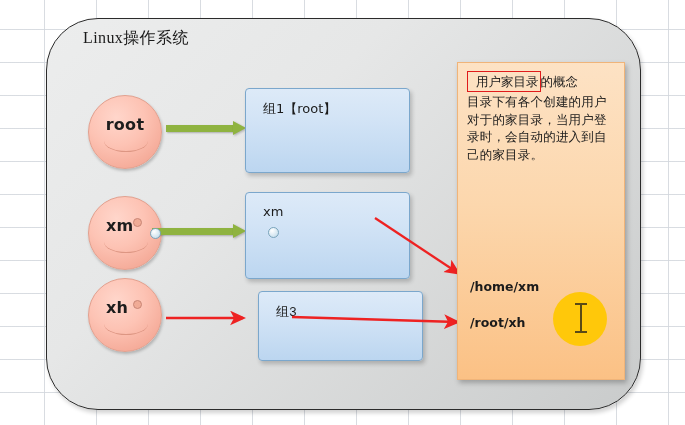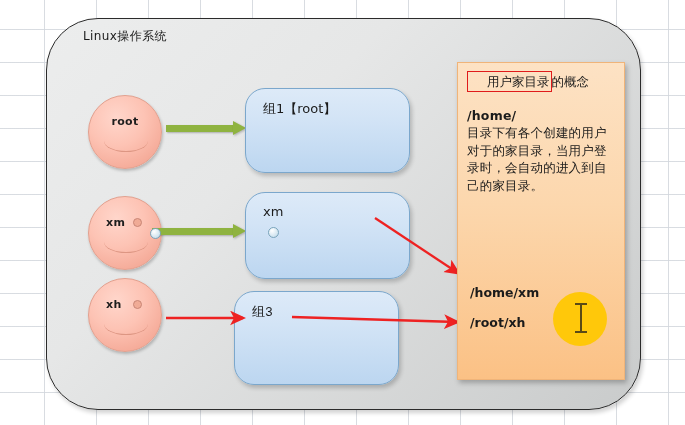--- a/index.html
+++ b/index.html
@@ -26,38 +26,39 @@
     position:absolute;
     left:46px;top:18px;width:595px;height:392px;
     border:1.6px solid #2b2b2b;
     border-radius:52px;
     background:linear-gradient(135deg,#eceded 0%,#e6e7e7 35%,#c9cbcb 100%);
     box-shadow:2px 3px 4px rgba(0,0,0,.18);
     box-sizing:border-box;
   }
   #os-title{
     position:absolute;left:83px;top:28px;
-    font-size:12px;color:#1a1a1a;
+    font-size:16px;color:#1a1a1a;
     letter-spacing:.4px;
     white-space:nowrap;
+    font-family:Liberation Serif, serif;
   }
 
   
   .user-face{
     position:absolute;
     width:74px;height:74px;border-radius:50%;
     background:radial-gradient(circle at 38% 30%, #ffd6cb 0%, #fdc3b4 42%, #f5ab99 78%, #e89b89 100%);
     border:1px solid #e2a08e;
     box-shadow:1px 2px 3px rgba(0,0,0,.22);
     box-sizing:border-box;
   }
   .user-face .uname{
     position:absolute;left:0;right:0;top:19px;
     text-align:center;
-    font-size:11px;font-weight:bold;color:#1d1d1d;
+    font-size:16px;font-weight:bold;color:#1d1d1d;
     letter-spacing:.3px;
   }
   .user-face .uname.offset{ text-align:left; left:17px; }
   .user-face .eye-dot{
     position:absolute;width:9px;height:9px;border-radius:50%;
     background:#f0ab96;border:1px solid #c98676;
     top:21px;left:44px;
     box-sizing:border-box;
   }
   .user-face .smile{
@@ -76,32 +77,32 @@
 
   #face-root{left:88px;top:95px;}
   #face-xm  {left:88px;top:196px;}
   #face-xh  {left:88px;top:278px;}
 
   
   .group-box{
     position:absolute;
     width:165px;
     border:1.3px solid #7ba7cc;
-    border-radius:20px;
+    border-radius:4px;
     background:linear-gradient(to bottom,#ddeaf8 0%,#d3e4f6 35%,#bcd6f0 100%);
     box-shadow:2px 3px 4px rgba(0,0,0,.2);
     box-sizing:border-box;
   }
   .group-box .glabel{
     position:absolute;left:17px;top:11px;
     font-size:13px;color:#1b1b1b;white-space:nowrap;
   }
   #group-1{left:245px;top:88px;height:85px;}
   #group-2{left:245px;top:192px;height:87px;}
-  #group-3{left:234px;top:291px;height:94px;font-family:Liberation Mono, monospace;}
+  #group-3{left:258px;top:291px;height:70px;font-family:Liberation Mono, monospace;}
 
   
   .green-arrow{position:absolute;height:14px;}
   .green-arrow .shaft{
     position:absolute;left:0;top:4px;height:7px;
     background:#8fb340;
     box-shadow:1px 1px 2px rgba(0,0,0,.25);
   }
   .green-arrow .head{
     position:absolute;top:0;width:0;height:0;
@@ -129,40 +130,40 @@
     box-shadow:2px 3px 5px rgba(0,0,0,.25);
     box-sizing:border-box;
     padding:8px 9px 0 9px;
   }
   #panel-title{
     font-size:12.5px;color:#1b1b1b;white-space:nowrap;
     line-height:17px;
   }
   #panel-title .boxed{
     border:1.4px solid #e01b1b;
-    padding:1px 1px 1px 19px;
+    padding:1px 1px 1px 8px;
     display:inline-block;
   }
   #panel-home{
     margin-top:16px;
     font-size:12.5px;font-weight:bold;color:#1b1b1b;
     letter-spacing:.2px;
   }
   #panel-body{
     margin-top:1px;
     font-size:12.5px;color:#1b1b1b;
     line-height:17.5px;
     letter-spacing:.2px;
   }
   .panel-path{
     position:absolute;left:12px;
     font-size:12.5px;font-weight:bold;color:#1b1b1b;
     white-space:nowrap;
   }
-  #path-xm{top:222px;}
+  #path-xm{top:216px;}
   #path-xh{top:252px;}
 
   
   #cursor-highlight{
     position:absolute;left:553px;top:292px;
     width:54px;height:54px;border-radius:50%;
     background:#ffc80a;
   }
   #ibeam{
     position:absolute;left:575px;top:303px;
@@ -229,21 +230,20 @@
 
   <line x1="166" y1="318" x2="243" y2="318" stroke="#ee2222" stroke-width="2.3" marker-end="url(#rhead)"></line>
 
   <line x1="292" y1="317" x2="457" y2="322" stroke="#ee2222" stroke-width="2.3" marker-end="url(#rhead)"></line>
 </svg>
 
 <div id="concept-panel">
   <div id="panel-title">
     <span class="boxed">用户家目录</span><span>的概念</span>
   </div>
-  <div id="panel-home">/home/</div>
   <div id="panel-body">目录下有各个创建的用户对于的家目录，当用户登录时，会自动的进入到自己的家目录。</div>
   <div class="panel-path" id="path-xm">/home/xm</div>
   <div class="panel-path" id="path-xh">/root/xh</div>
 </div>
 
 <div id="cursor-highlight"></div>
 <div id="ibeam">
   <div class="cap-t"></div>
   <div class="bar"></div>
   <div class="cap-b"></div>

